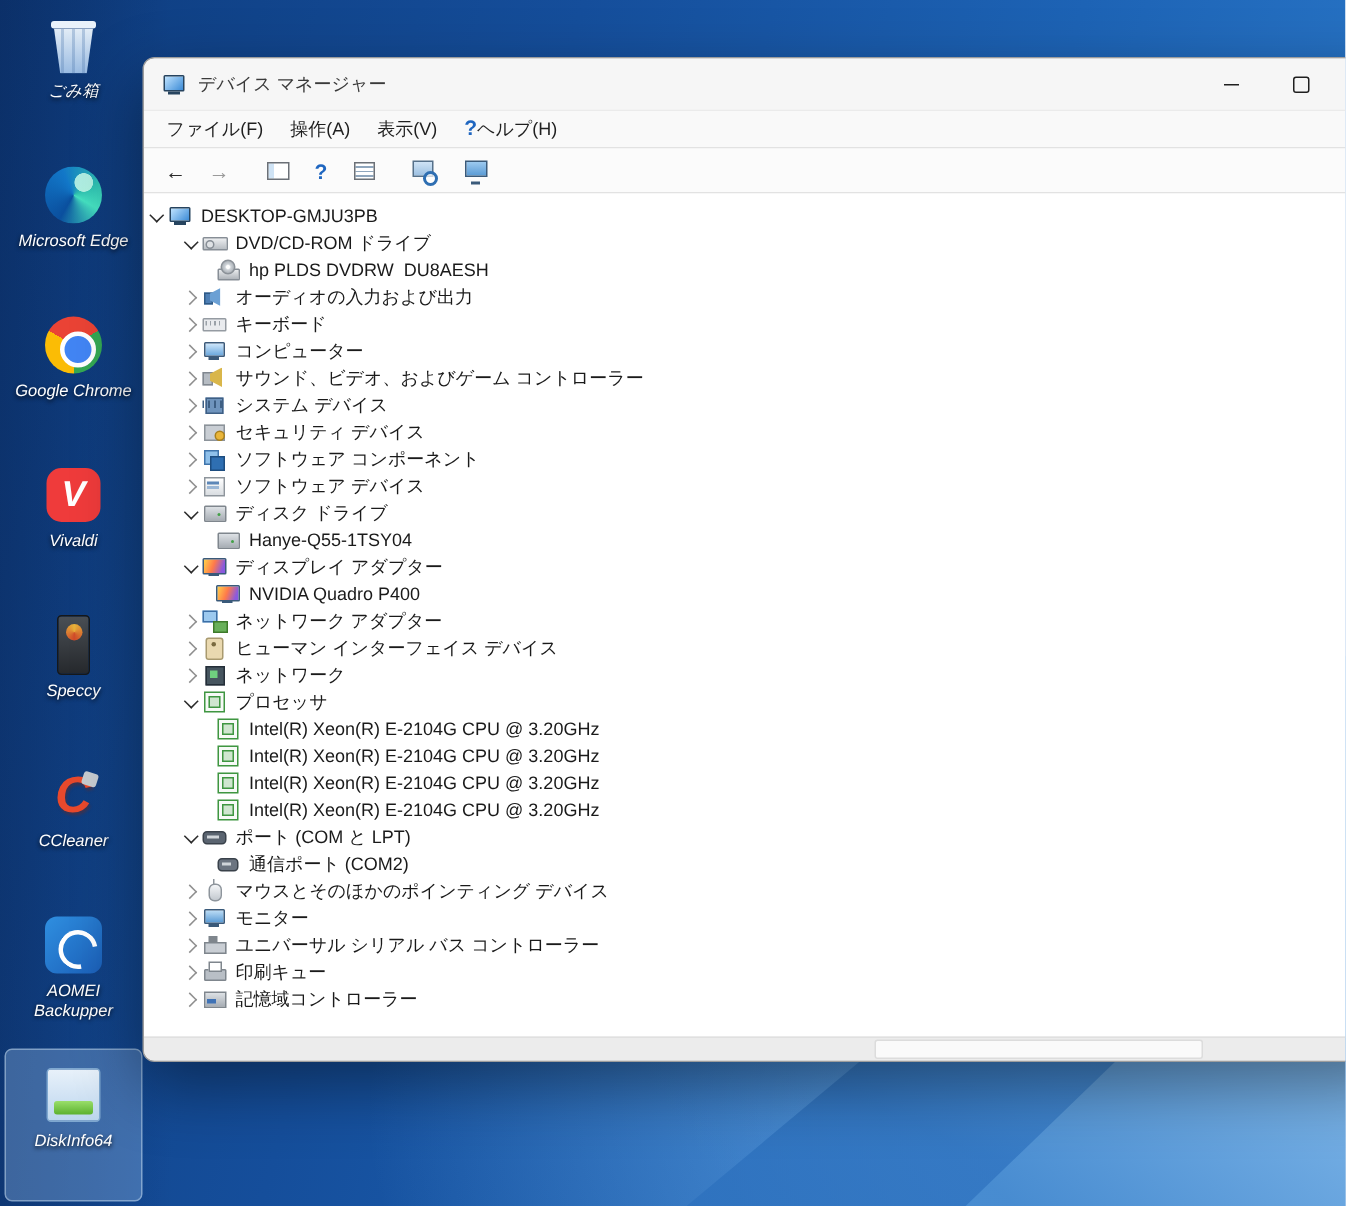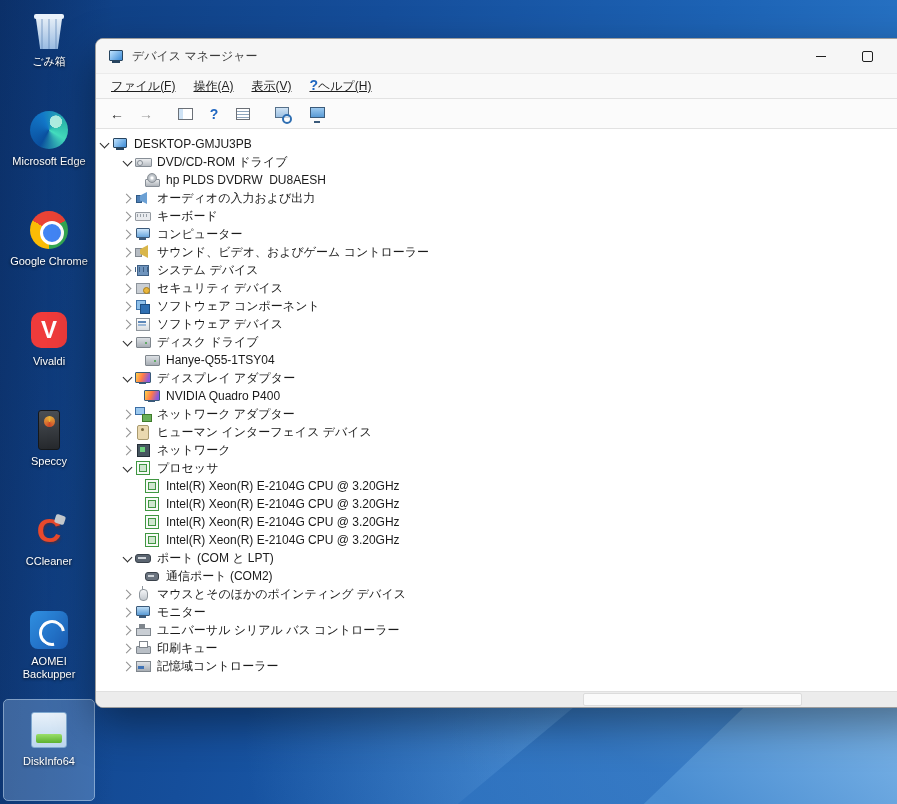--- a/index.html
+++ b/index.html
@@ -19,21 +19,21 @@
     background:linear-gradient(205deg,#7cc0f5,#2d71be 72%);
     clip-path:polygon(100% 0,100% 100%,8% 100%); }
   .petal2 { right:-10px; bottom:-10px; width:380px; height:300px; opacity:.9;
     background:linear-gradient(220deg,#a8d6fa,#4a8ed2 78%);
     clip-path:polygon(100% 12%,100% 100%,28% 100%); }
 
   
   .desktop-icons { position:absolute; left:4px; top:0; width:90px; z-index:2;
     display:flex; flex-direction:column; }
   .d-cell { height:100px; display:flex; flex-direction:column; align-items:center;
-    padding-top:8px; border-radius:4px; }
+    padding-top:8px; border-radius:4px;font-style:italic; }
   .d-cell.selected { background:rgba(140,180,225,.38); outline:1px solid rgba(205,228,250,.6); }
   .d-glyph { width:44px; height:44px; position:relative; margin-bottom:3px; flex:none; }
   .d-glyph::before,.d-glyph::after { content:""; position:absolute; }
   .d-label { font-size:11px; color:#fff; text-align:center; line-height:1.15;
     max-width:88px; text-shadow:0 1px 3px rgba(0,0,0,.85); word-break:break-word; }
 
   .g-recycle-bin::before { left:9px; top:11px; right:9px; bottom:3px;
     background:
       repeating-linear-gradient(90deg,transparent 0 5px,rgba(90,130,180,.35) 5px 7px),
       linear-gradient(180deg,rgba(238,246,253,.95),rgba(165,198,235,.92));
@@ -90,21 +90,21 @@
   .winbtns { margin-left:auto; display:flex; height:100%; }
   .winbtn { width:46px; height:100%; display:flex; align-items:center; justify-content:center;
     background:transparent; border:none; }
   .wbg { display:flex; align-items:center; justify-content:center; }
   .x-minimize .wbg::before { content:""; width:10px; height:1px; background:#1f1f1f; }
   .x-maximize .wbg::before { content:""; width:9px; height:9px; border:1px solid #1f1f1f; border-radius:2px; }
   .x-close .wbg::before { content:"×"; font-size:17px; line-height:1; color:#1f1f1f; }
 
   .menubar { height:26px; flex:none; background:#f9f9f9; border-top:1px solid #ebebeb;
     border-bottom:1px solid #e2e2e2; display:flex; align-items:center; padding-left:6px; }
-  .menu-item { font-size:12px; color:#1f1f1f; padding:3px 9px;text-decoration:underline; }
+  .menu-item { font-size:12px; color:#1f1f1f; padding:3px 9px; }
 
   .toolbar { height:30px; flex:none; background:#fbfbfb; border-bottom:1px solid #e2e2e2;
     display:flex; align-items:center; padding-left:8px; gap:3px; }
   .tb { width:26px; height:24px; flex:none; border:none; background:transparent; padding:0;
     display:flex; align-items:center; justify-content:center; position:relative; border-radius:3px; }
   .x-back::before { content:"←"; font-size:14px; font-weight:bold; color:#2b2b2b; }
   .x-forward::before { content:"→"; font-size:14px; font-weight:bold; color:#9a9a9a; }
   .x-console-tree { margin-left:10px; }
   .x-console-tree::before { content:""; width:13px; height:10px; border:1px solid #6b7077;
     background:linear-gradient(90deg,#cfe3f5 0 4px,#fff 4px); }

